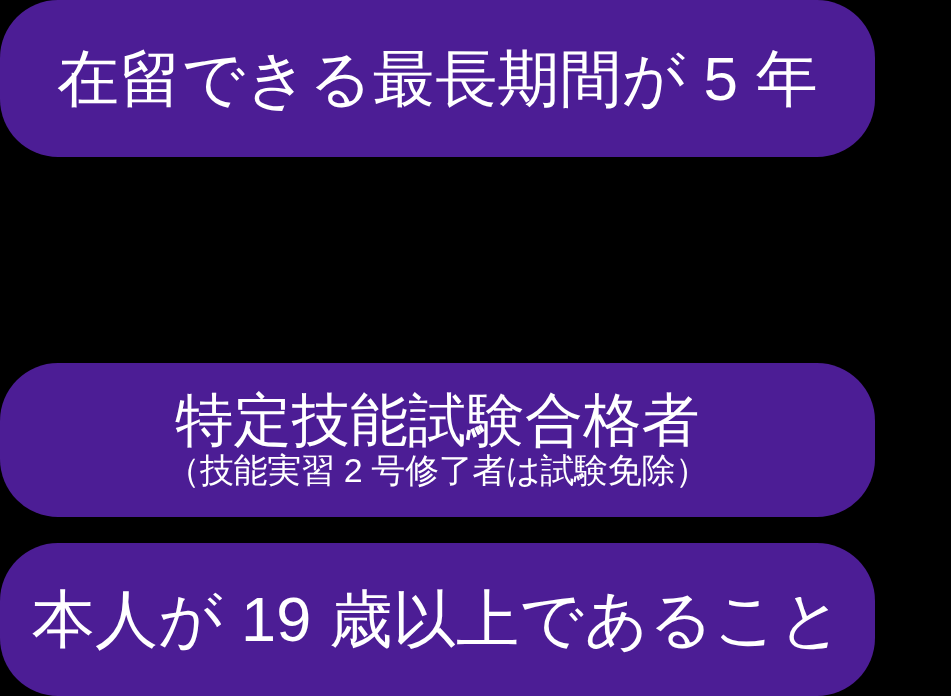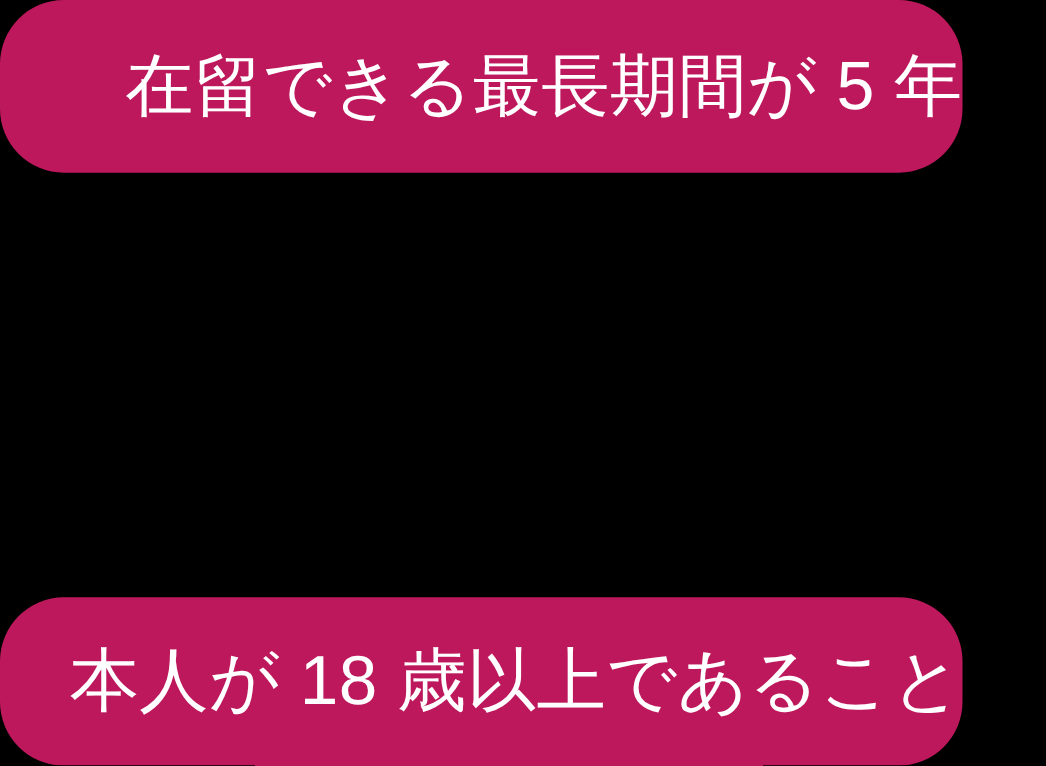--- a/index.html
+++ b/index.html
@@ -20,25 +20,25 @@
     width: 951px;
     height: 696px;
     background: #000000;
     box-sizing: border-box;
   }
 
   .pill {
     position: absolute;
     left: 0;
     width: 875px;
-    background: #be185d;
+    background: #4c1d95;
     border-radius: 58px;
     display: flex;
     flex-direction: column;
-    align-items: flex-end;
+    align-items: center;
     justify-content: center;
     box-sizing: border-box;
     overflow: hidden;
   }
 
   
   #pill-1 { top: 0px;   height: 157px; }
   #pill-2 { top: 183px; height: 154px; }
   #pill-3 { top: 363px; height: 154px; }
   #pill-4 { top: 543px; height: 153px; }
@@ -75,18 +75,22 @@
 </head>
 <body>
 
 <div id="requirement-board">
 
   <div class="pill" id="pill-1">
     <div class="pill-text primary">在留できる最長期間が 5 年</div>
   </div>
 
 
+  <div class="pill" id="pill-3">
+    <div class="pill-text primary">特定技能試験合格者</div>
+    <div class="pill-text secondary">（技能実習 2 号修了者は試験免除）</div>
+  </div>
 
   <div class="pill" id="pill-4">
-    <div class="pill-text primary">本人が 18 歳以上であること</div>
+    <div class="pill-text primary">本人が 19 歳以上であること</div>
   </div>
 
 </div>
 
 </body></html>

